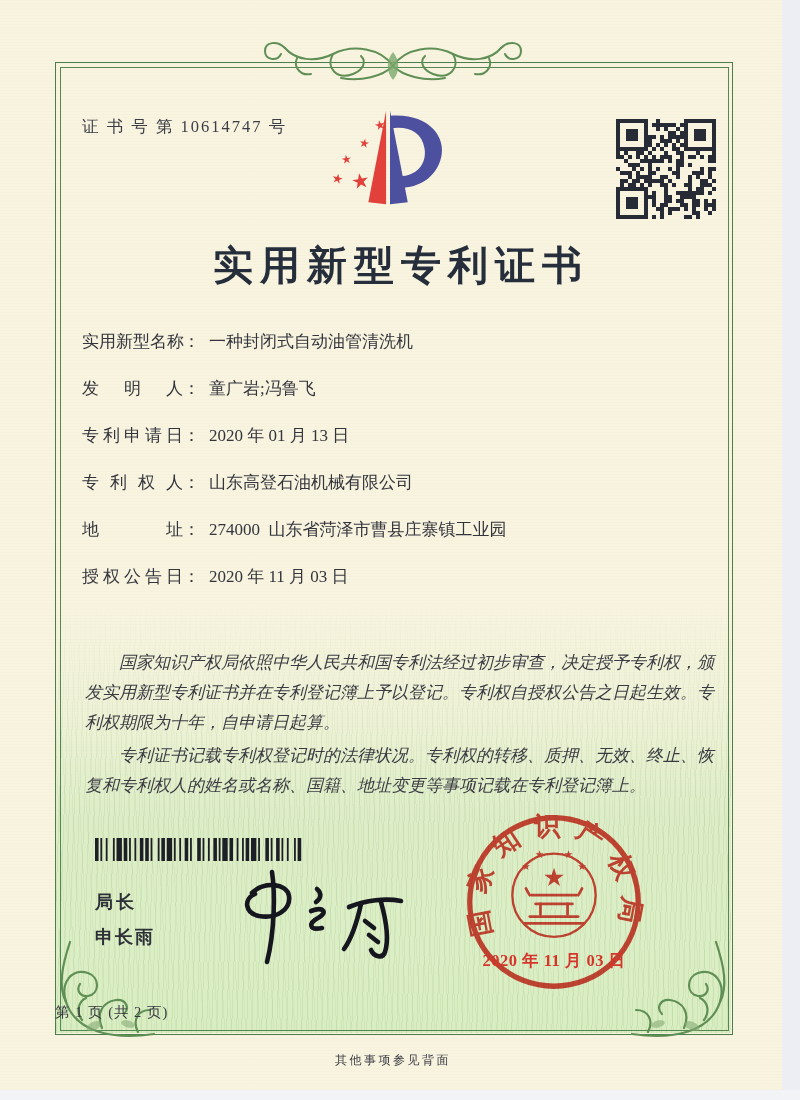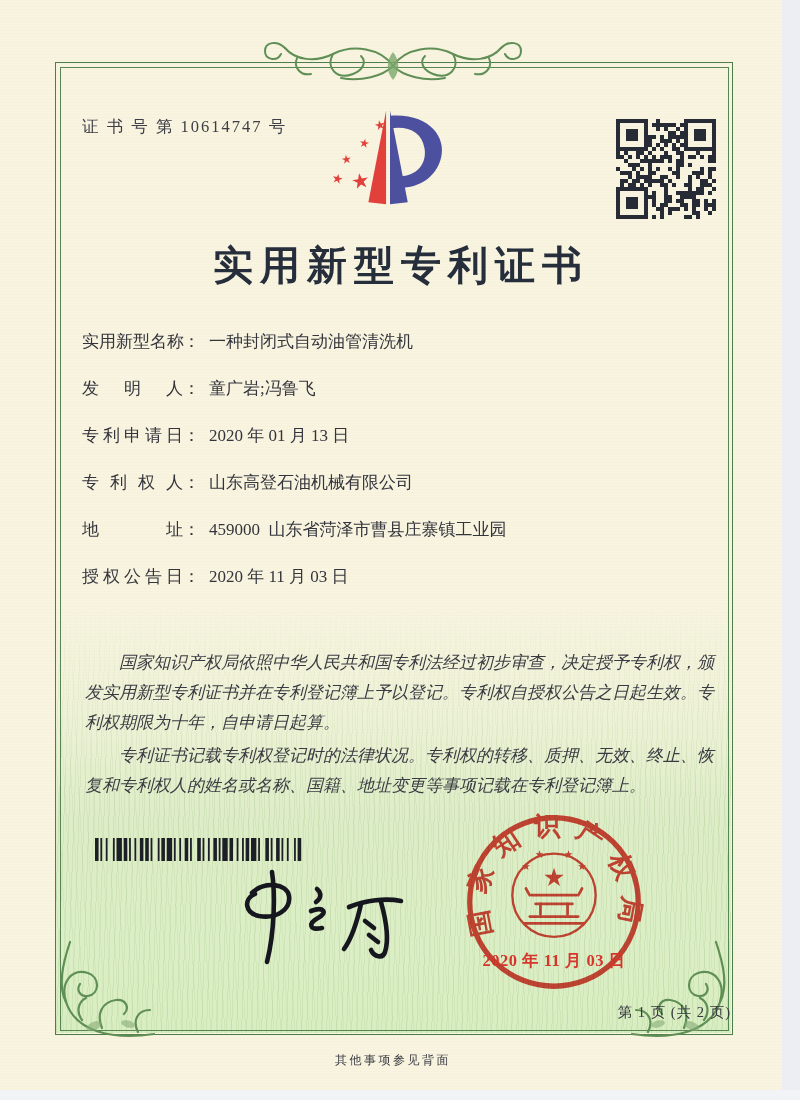--- a/index.html
+++ b/index.html
@@ -62,21 +62,21 @@
   .barcode{position:absolute;left:95px;top:838px;width:208px;height:23px;}
   .sig-block{position:absolute;left:95px;top:890px;font-size:18px;color:#2e3038;letter-spacing:3px;font-weight:600;}
   .sig-block .line2{margin-top:11px;letter-spacing:2px;}
   .signature{position:absolute;left:210px;top:860px;width:208px;height:110px;}
   .seal{position:absolute;left:462px;top:810px;width:184px;height:184px;opacity:.93;mix-blend-mode:multiply;}
   .seal-date{
     position:absolute;left:466px;top:950px;width:176px;text-align:center;
     font-size:16.5px;color:#d6352c;letter-spacing:.5px;font-weight:600;white-space:nowrap;
   }
   .page-num{
-    position:absolute;left:55px;top:1003px;width:676px;text-align:right;
+    position:absolute;left:55px;top:1003px;width:596px;text-align:left;
     font-size:14.5px;color:#35363e;letter-spacing:1px;
   }
   .back-note{
     position:absolute;left:55px;top:1052px;width:676px;text-align:center;
     font-size:12px;color:#3c3d44;letter-spacing:2.5px;
   }
   .ornament-top{position:absolute;left:233px;top:36px;width:320px;height:58px;}
   .ornament-bl{position:absolute;left:42px;top:936px;width:116px;height:112px;}
   .ornament-br{position:absolute;left:628px;top:936px;width:116px;height:112px;}
   .edge-right{position:absolute;left:782px;top:0;width:18px;height:1100px;background:#eceef4;}
@@ -366,21 +366,21 @@
     <div class="field-row">
       <span class="flabel">发明人</span><span class="fcolon">：</span><span class="fvalue">童广岩;冯鲁飞</span>
     </div>
     <div class="field-row">
       <span class="flabel">专利申请日</span><span class="fcolon">：</span><span class="fvalue">2020 年 01 月 13 日</span>
     </div>
     <div class="field-row">
       <span class="flabel">专利权人</span><span class="fcolon">：</span><span class="fvalue">山东高登石油机械有限公司</span>
     </div>
     <div class="field-row">
-      <span class="flabel">地址</span><span class="fcolon">：</span><span class="fvalue">459000  山东省菏泽市曹县庄寨镇工业园</span>
+      <span class="flabel">地址</span><span class="fcolon">：</span><span class="fvalue">274000  山东省菏泽市曹县庄寨镇工业园</span>
     </div>
     <div class="field-row">
       <span class="flabel">授权公告日</span><span class="fcolon">：</span><span class="fvalue">2020 年 11 月 03 日</span>
     </div>
   </div>
 
   <div class="paras">
     <p>国家知识产权局依照中华人民共和国专利法经过初步审查，决定授予专利权，颁发实用新型专利证书并在专利登记簿上予以登记。专利权自授权公告之日起生效。专利权期限为十年，自申请日起算。</p>
     <p>专利证书记载专利权登记时的法律状况。专利权的转移、质押、无效、终止、恢复和专利权人的姓名或名称、国籍、地址变更等事项记载在专利登记簿上。</p>
   </div>
@@ -418,20 +418,24 @@
       <rect x="91" y="0" width="1" height="24" fill="#1d1f26"></rect>
       <rect x="95" y="0" width="2" height="24" fill="#1d1f26"></rect>
       <rect x="98" y="0" width="1" height="24" fill="#1d1f26"></rect>
       <rect x="101" y="0" width="2" height="24" fill="#1d1f26"></rect>
       <rect x="104" y="0" width="1" height="24" fill="#1d1f26"></rect>
       <rect x="107" y="0" width="1" height="24" fill="#1d1f26"></rect>
       <rect x="111" y="0" width="1" height="24" fill="#1d1f26"></rect>
       <rect x="113" y="0" width="2" height="24" fill="#1d1f26"></rect>
     </svg>
 
+  <div class="sig-block">
+    <div>局长</div>
+    <div class="line2">申长雨</div>
+  </div>
 
   <svg class="signature" viewBox="0 0 200 110">
     <g fill="none" stroke="#16161e" stroke-width="4.6" stroke-linecap="round" stroke-linejoin="round">
       <path d="M38,33 C50,21 73,23 75,36 C77,50 62,59 45,56 C31,53 29,39 41,34"></path>
       <path d="M58,12 C61,32 61,70 53,102"></path>
       <path d="M103,29 C108,33 107,39 102,42"></path>
       <path d="M97,51 C110,46 114,53 104,58 C94,63 95,71 108,68"></path>
       <path d="M135,47 C152,40 172,38 187,41"></path>
       <path d="M147,44 C143,62 138,78 130,89"></path>
       <path d="M167,42 C172,60 175,80 171,92 C169,99 160,97 157,90"></path>

